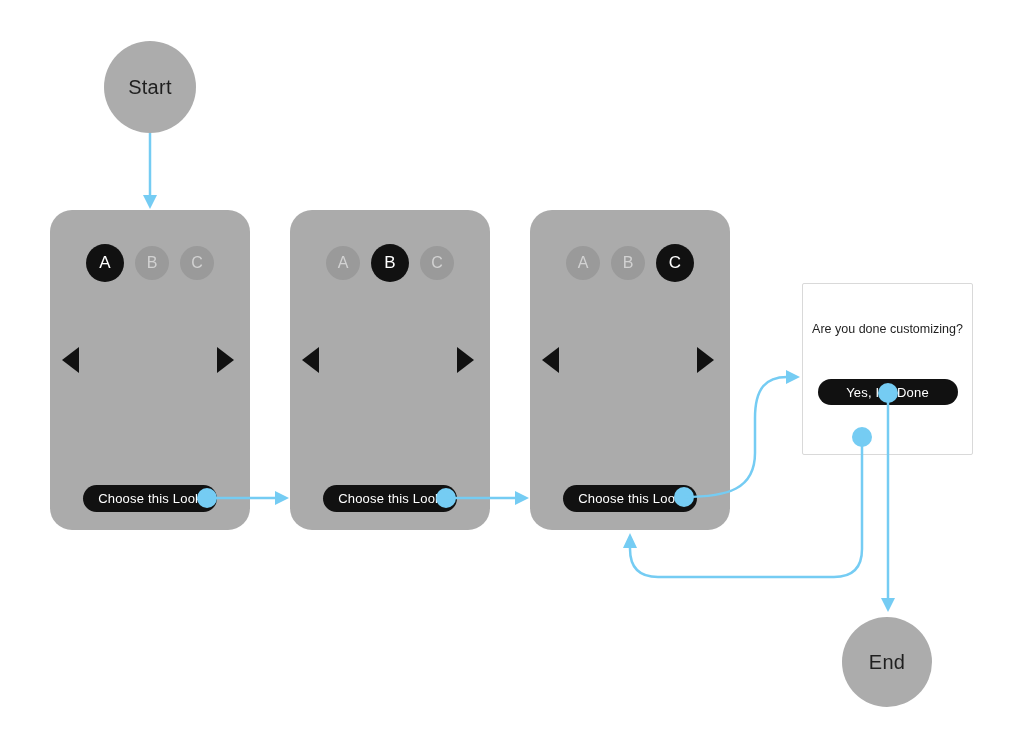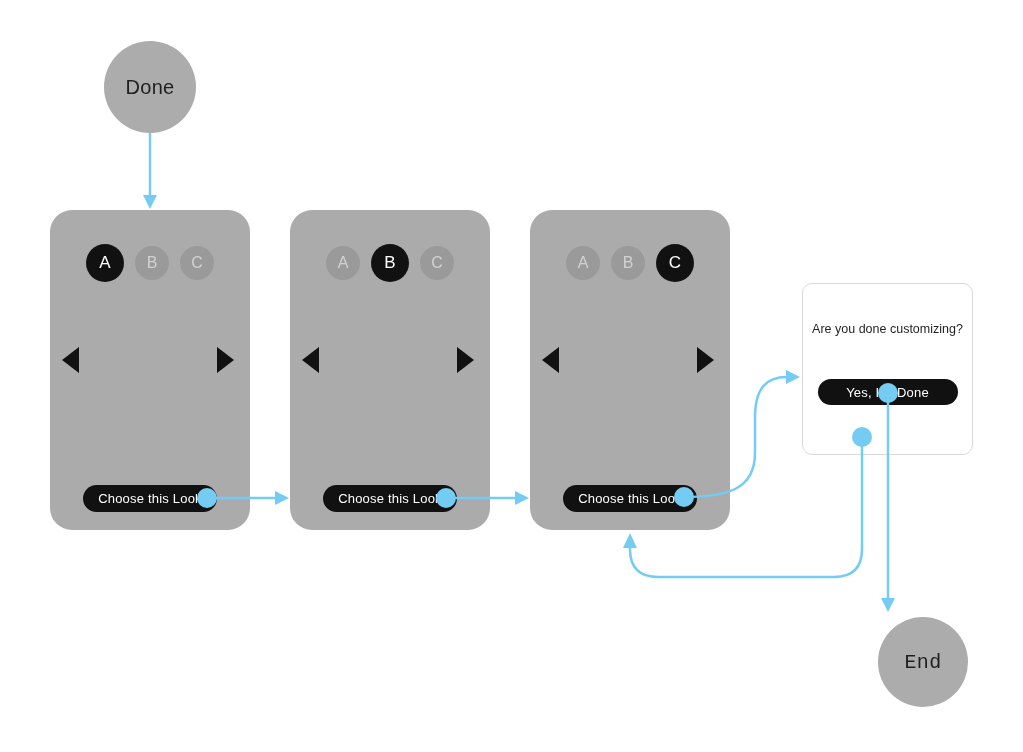--- a/index.html
+++ b/index.html
@@ -30,21 +30,21 @@
     border-radius: 50%;
     background: var(--node-gray);
     display: flex;
     align-items: center;
     justify-content: center;
     color: var(--text-dark);
     font-size: 20px;
     letter-spacing: 0.3px;
   }
   .node.start { left: 104px; top: 41px; width: 92px; height: 92px; }
-  .node.end   { left: 878px; top: 617px; width: 90px; height: 90px; font-family: Liberation Mono, monospace; }
+  .node.end   { left: 842px; top: 617px; width: 90px; height: 90px; }
 
   
   .card {
     position: absolute;
     top: 210px;
     width: 200px;
     height: 320px;
     background: var(--card-gray);
     border-radius: 22px;
   }
@@ -129,21 +129,21 @@
 
   
   .dialog {
     position: absolute;
     left: 802px;
     top: 283px;
     width: 171px;
     height: 172px;
     background: #ffffff;
     border: 1px solid var(--dialog-border);
-    border-radius: 10px;
+    border-radius: 2px;
   }
   .question {
     position: absolute;
     top: 38px;
     left: 0;
     width: 100%;
     text-align: center;
     font-size: 12.5px;
     color: var(--text-dark);
   }
@@ -172,21 +172,21 @@
     stroke-width: 2.5;
   }
   svg.arrows polygon, svg.arrows circle { fill: var(--arrow-blue); }
 </style>
 </head>
 <body>
 
 <div class="canvas">
 
   <div class="node start">
-    <span>Done</span>
+    <span>Start</span>
   </div>
 
   <div class="card c1">
     <div class="opts">
       <div class="opt sel">
           <span>A</span>
         </div>
       <div class="opt">
           <span>B</span>
         </div>

